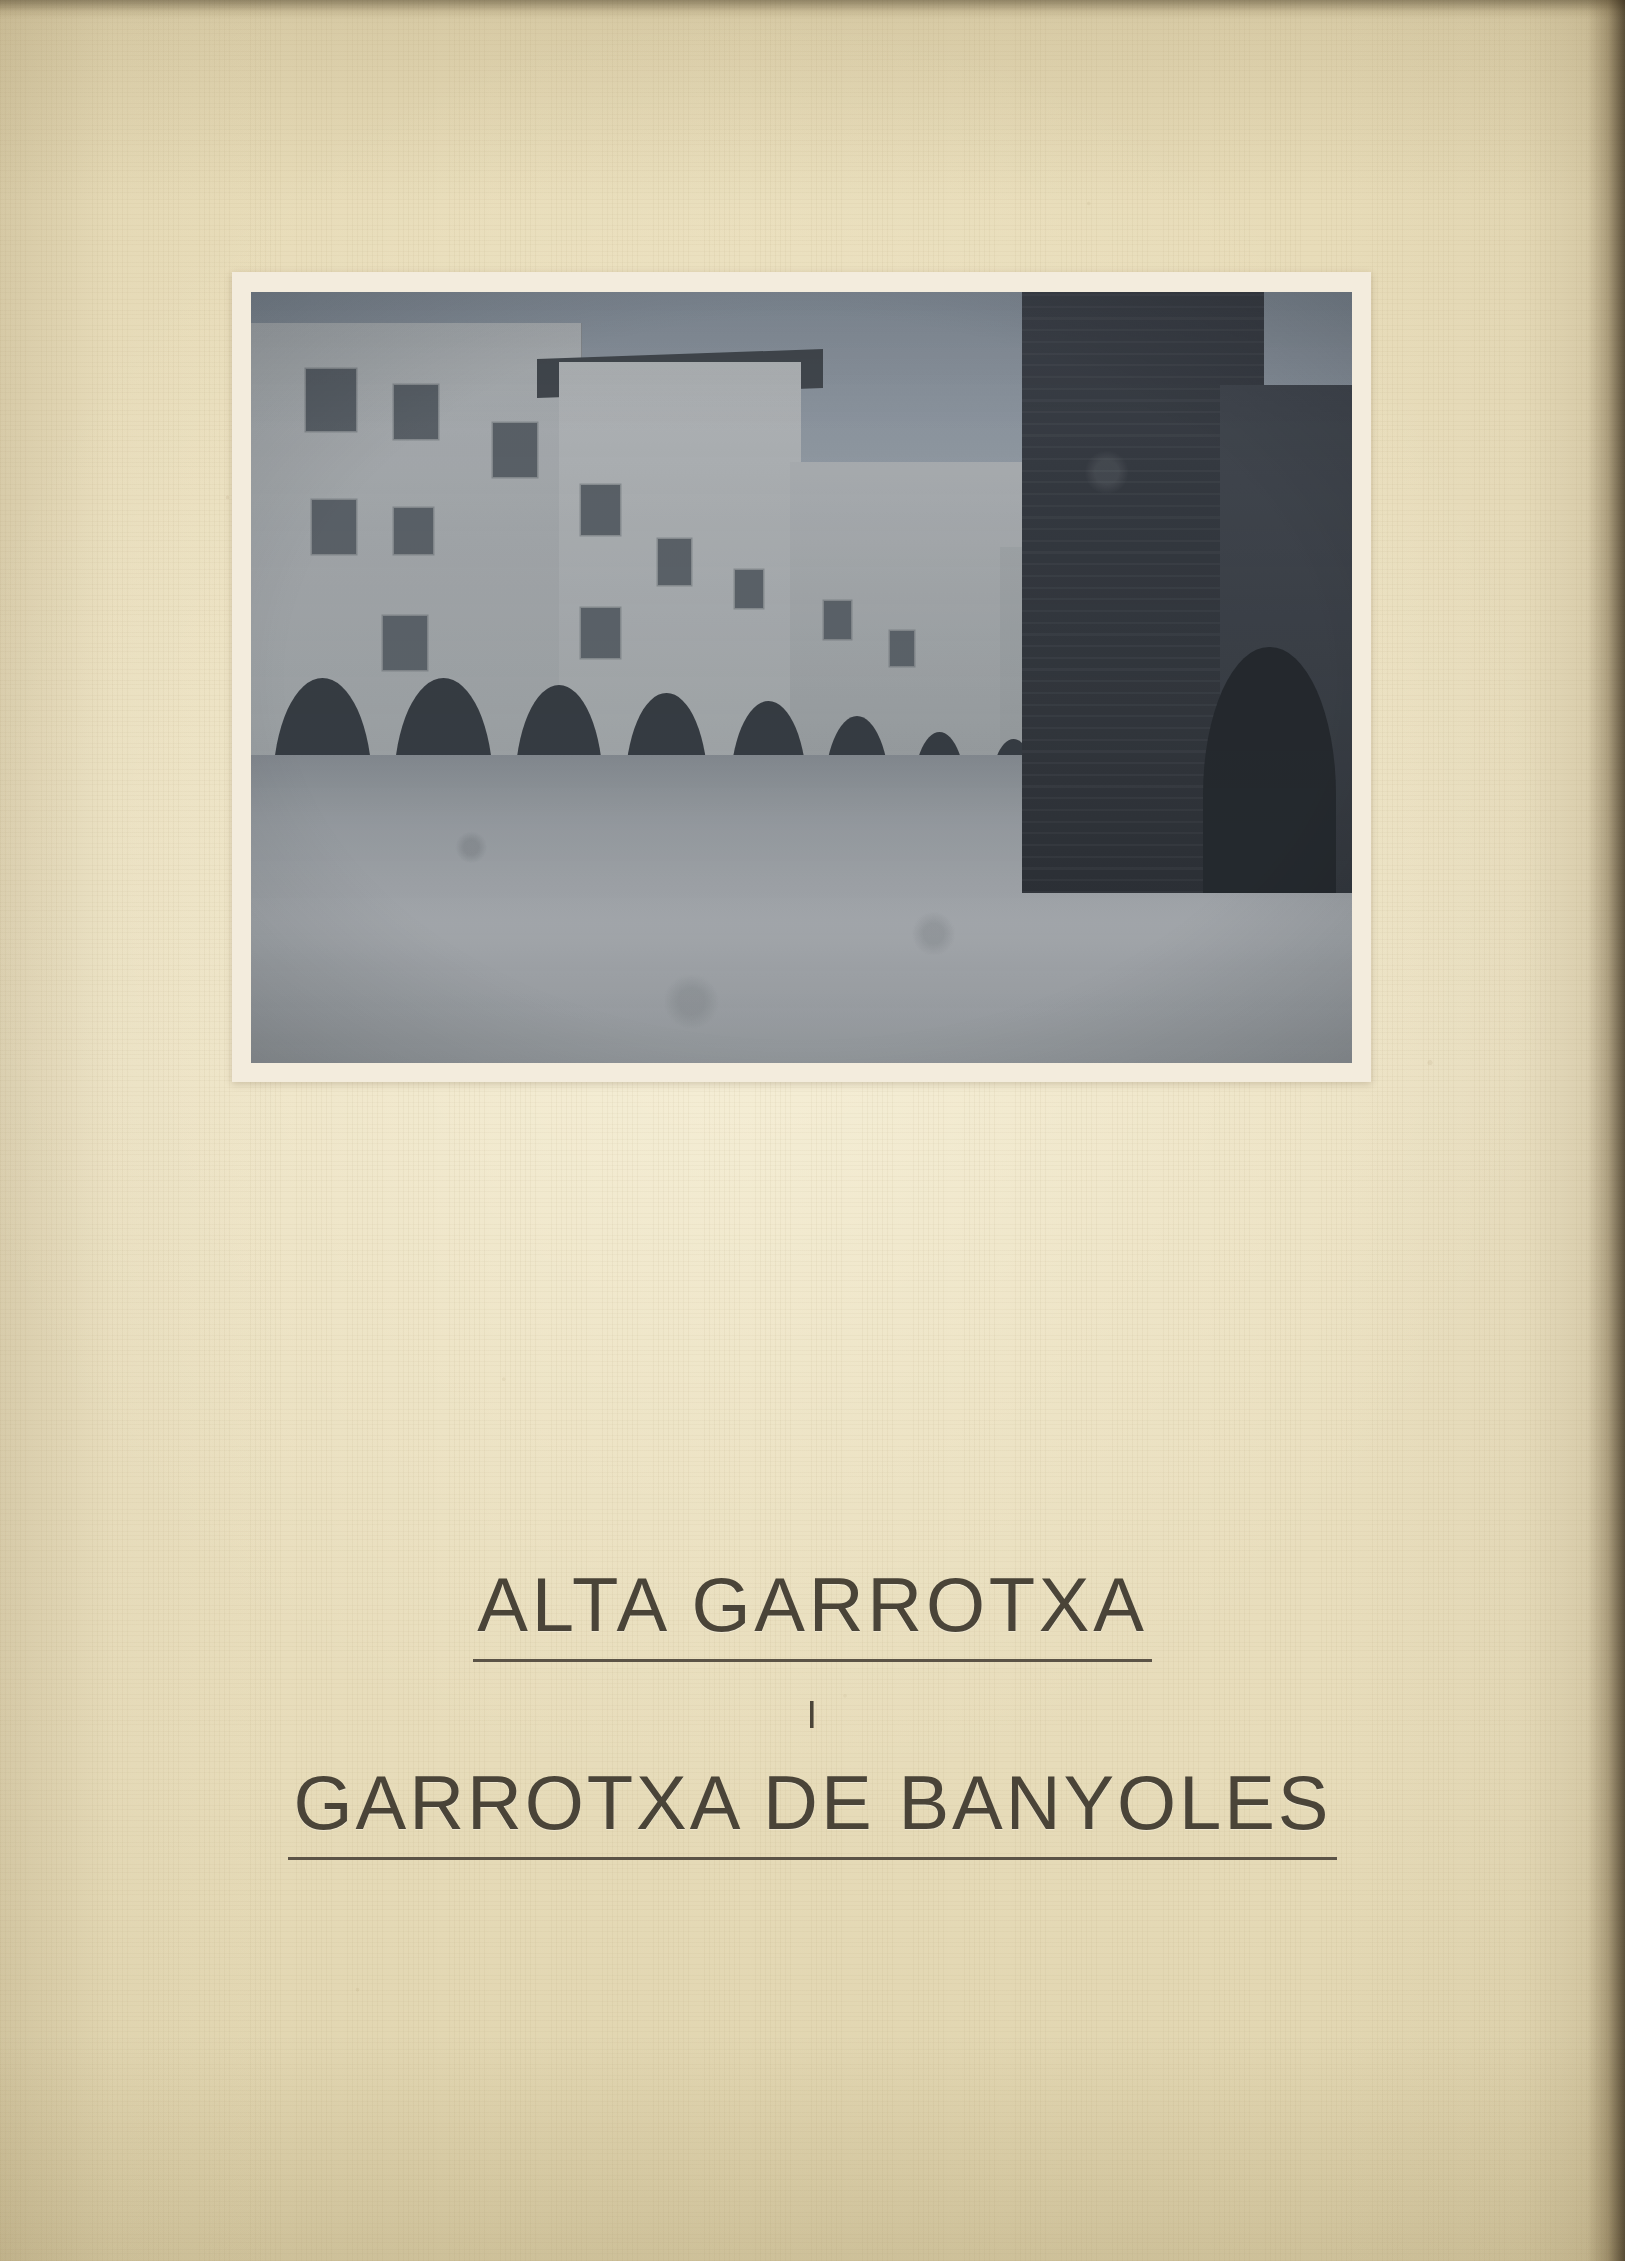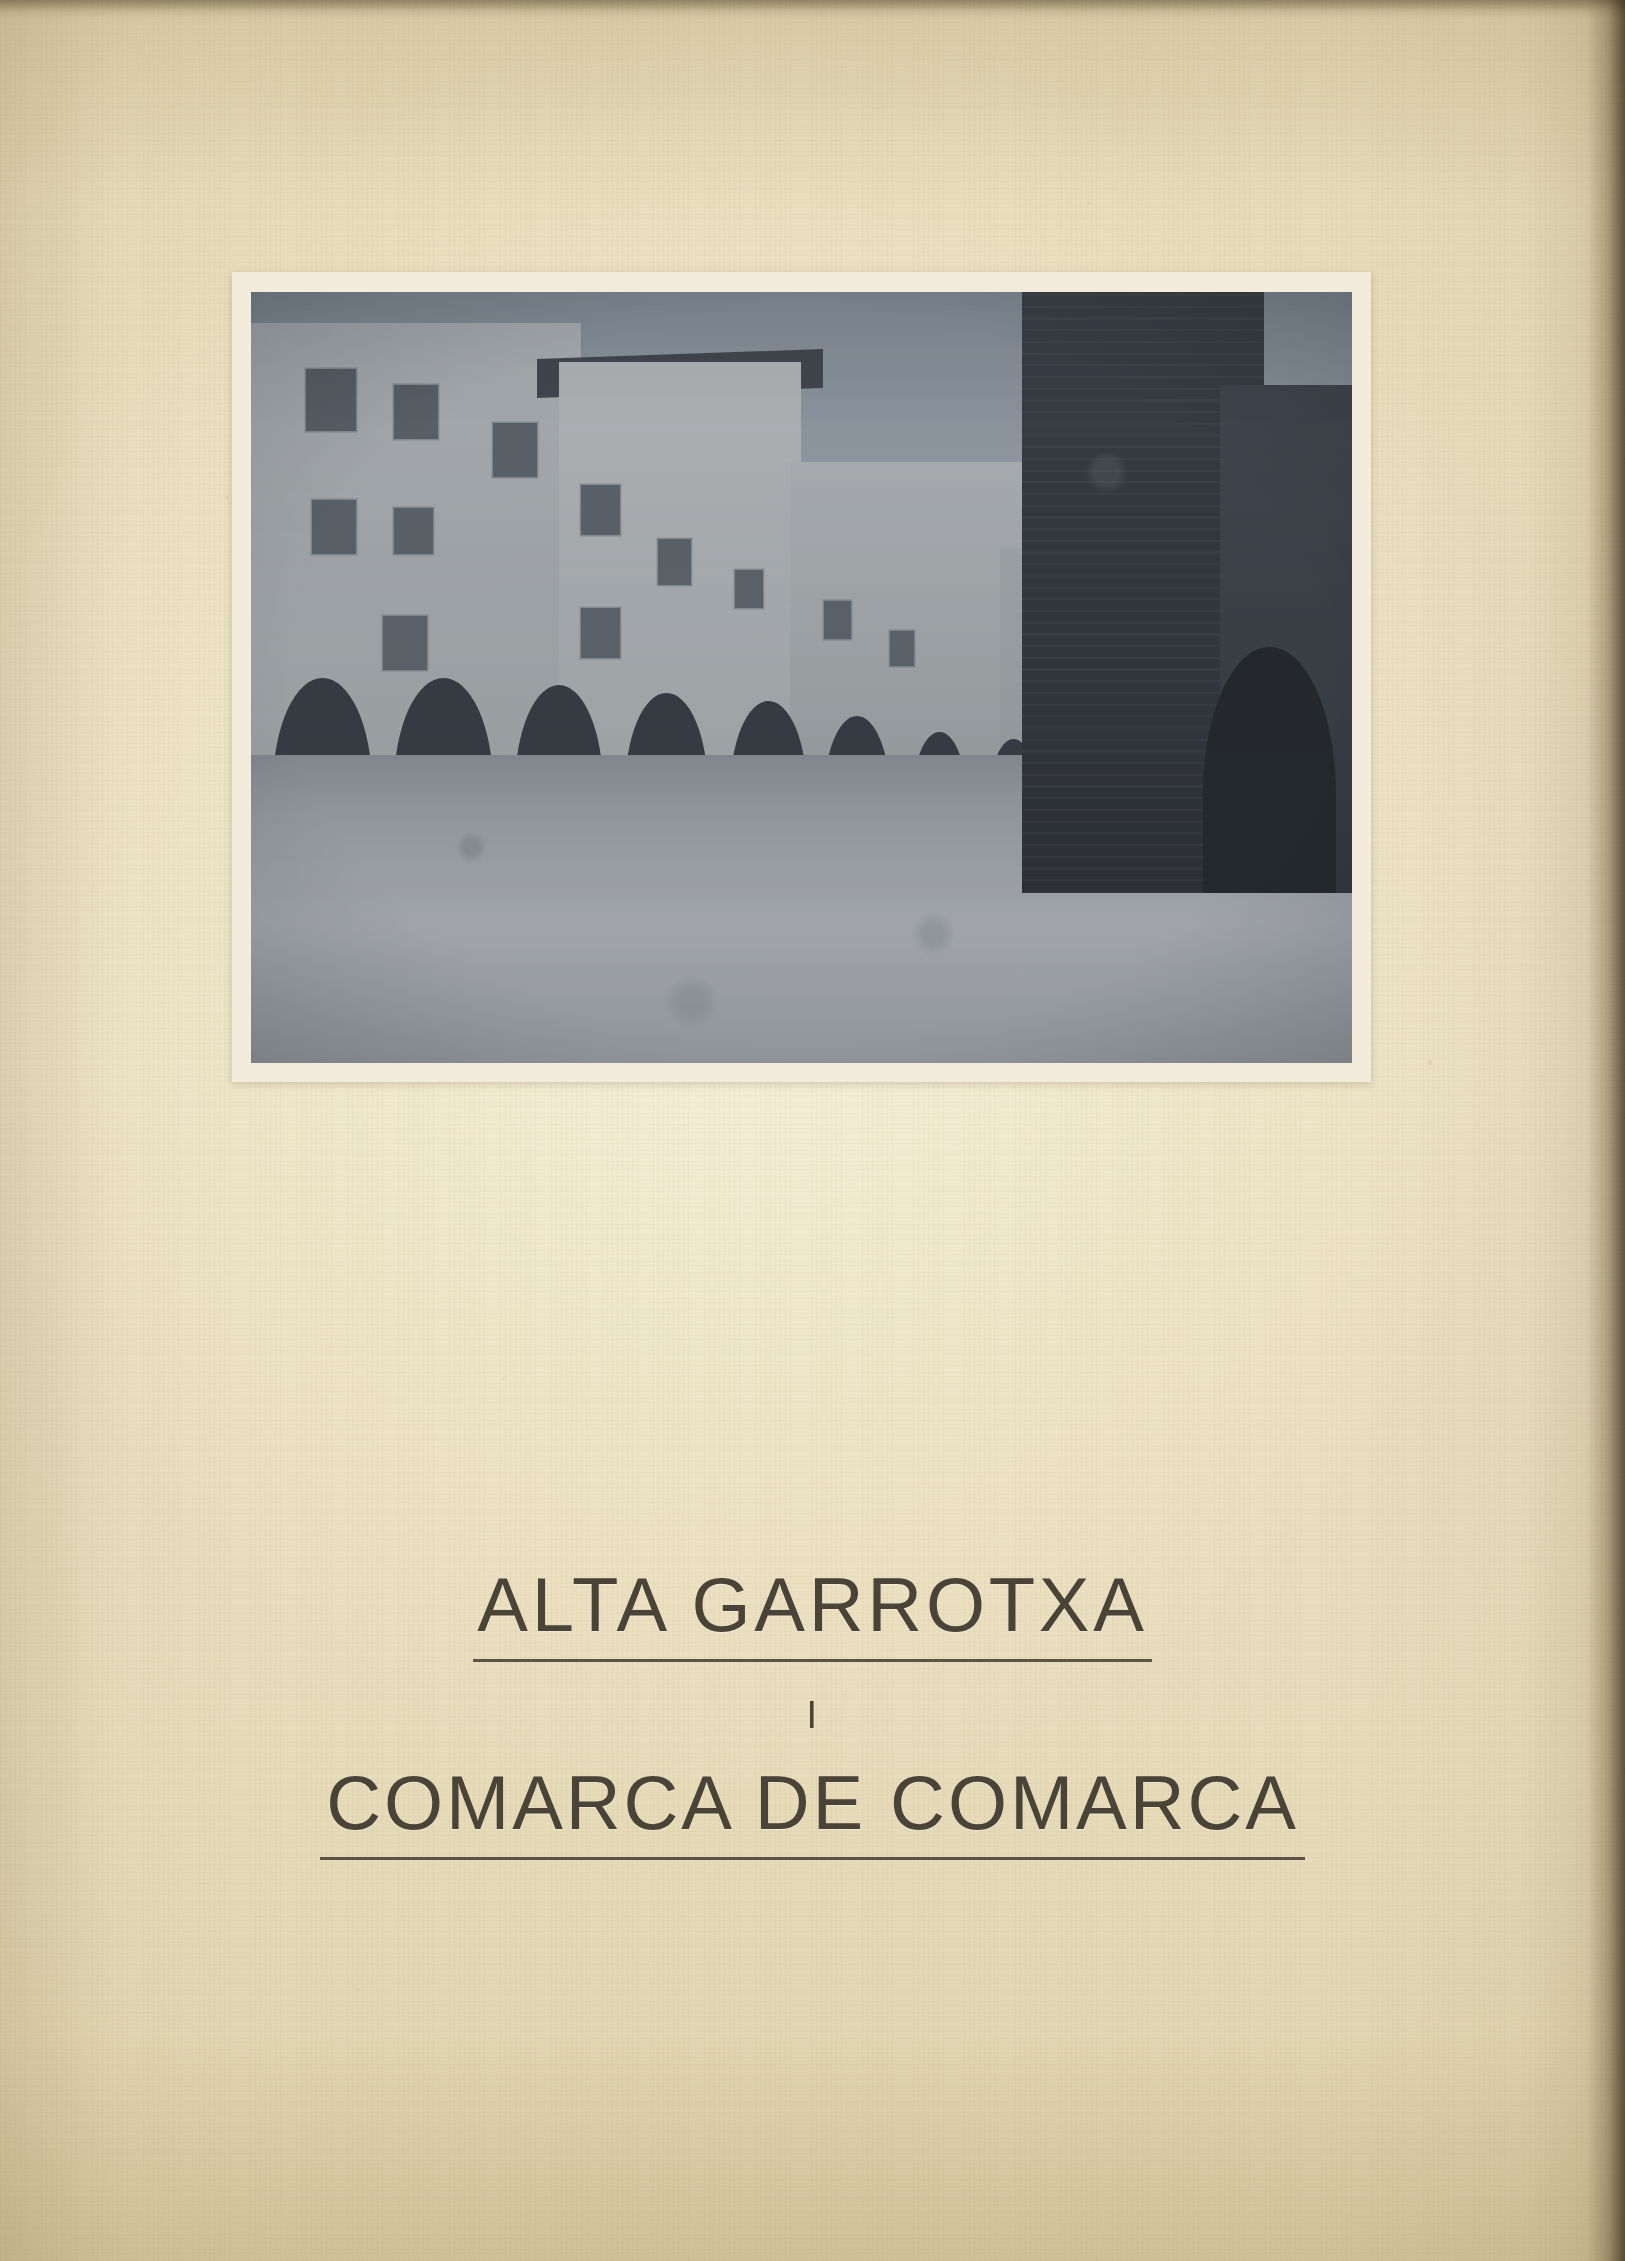--- a/index.html
+++ b/index.html
@@ -326,18 +326,18 @@
       <div class="photo-vignette"></div>
     </div>
   </div>
 
   <div class="title-block">
     <div class="row-center">
       <div class="title-main">ALTA GARROTXA</div>
     </div>
     <div class="title-conj">I</div>
     <div class="row-center">
-      <div class="title-sub">COMARCA DE COMARCA</div>
+      <div class="title-sub">GARROTXA DE BANYOLES</div>
     </div>
   </div>
 
 </div>
 
 
 </body></html>

